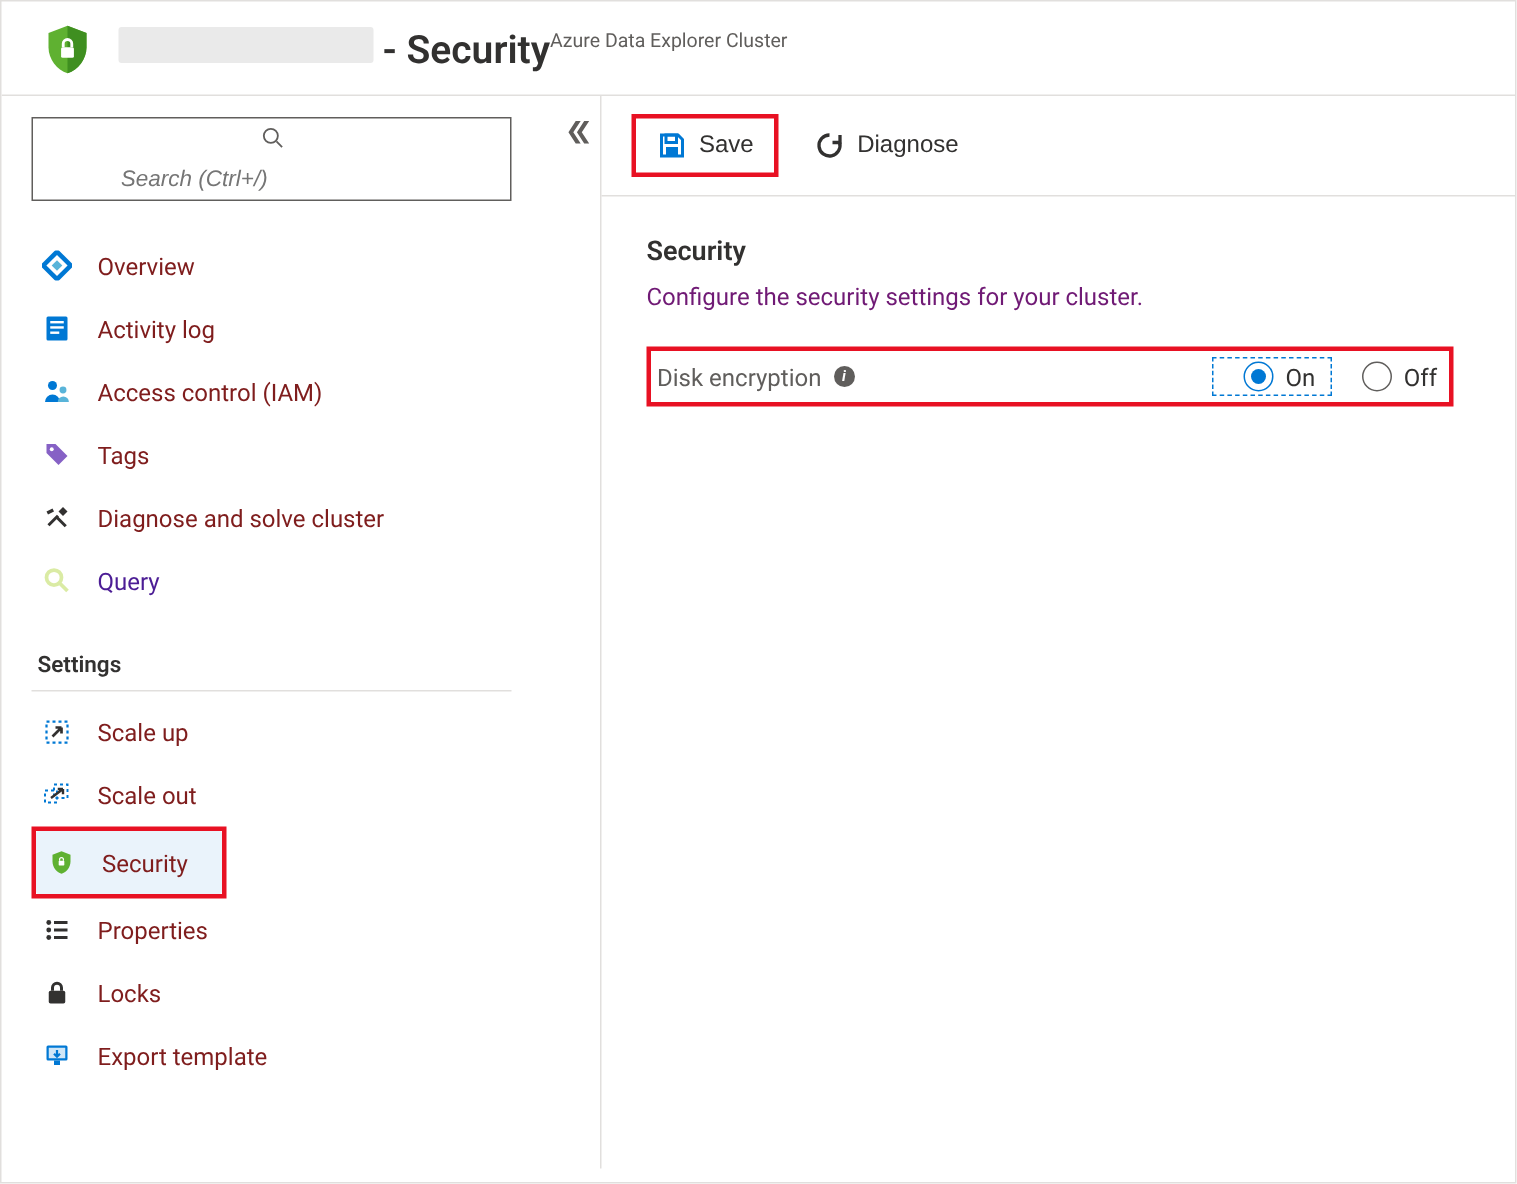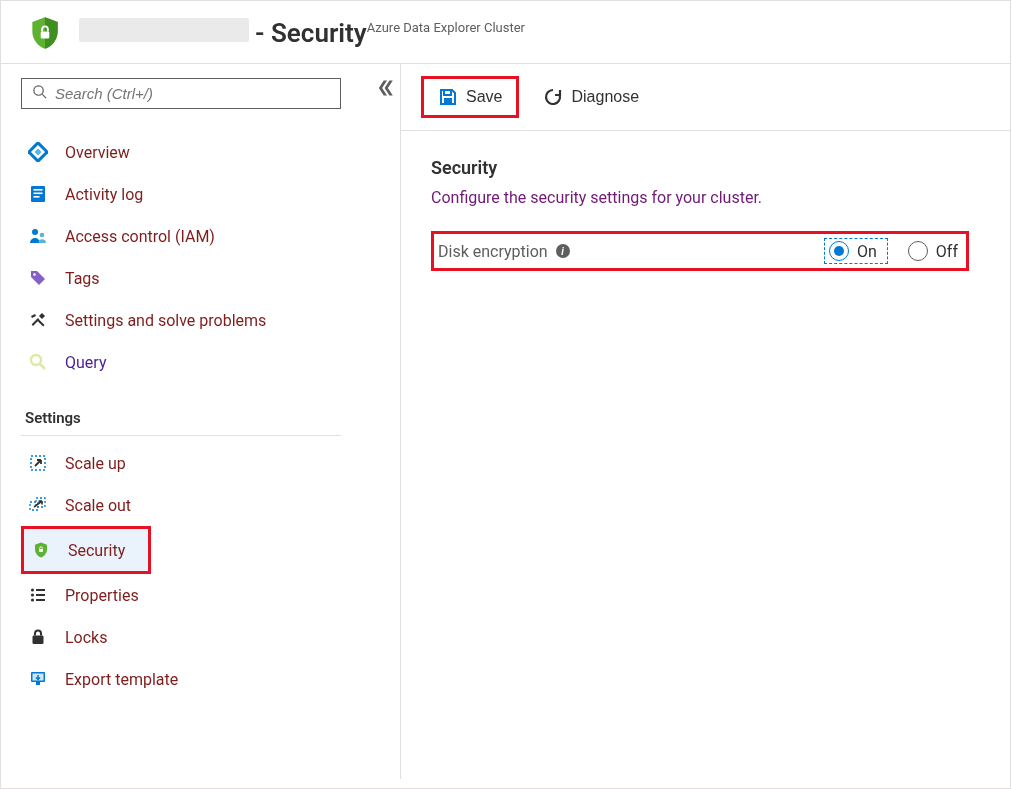--- a/index.html
+++ b/index.html
@@ -52,20 +52,21 @@
     letter-spacing:-7px;
   }
   .search-wrap {
     display:flex;
     align-items:center;
     gap:8px;
     border:1px solid #605e5c;
     padding:5px 10px;
     width:320px;
     margin-bottom:22px;
+    flex-direction:column;
   }
   .search-wrap .icon { color:#605e5c; flex:0 0 auto;}
   .search-wrap input {
     border:none; outline:none; flex:1;
     font-style:italic; font-size:15px; color:#605e5c;
     background:transparent;
   }
   .nav-item {
     display:flex; align-items:center; gap:16px;
     padding:10px 6px;
@@ -131,21 +132,21 @@
   .radio-circle {
     width:20px; height:20px; border-radius:50%;
     border:1px solid #605e5c; display:flex; align-items:center; justify-content:center;
   }
   .radio-opt.selected .radio-circle { border-color:#0078d4;}
   .radio-opt.selected .radio-circle::after {
     content:""; width:10px; height:10px; border-radius:50%; background:#0078d4;
   }
   .radio-opt.selected {
     border:1px dashed #0078d4;
-    padding:2px 10px 2px 4px;
+    padding:2px 10px 2px 20px;
   }
 </style>
 </head>
 <body>
 
 <div class="header">
   <div class="hdr-icon">
     <svg width="38" height="38" viewBox="0 0 24 24">
       <path fill="#5fb131" d="M12 2 L20 5 V11 C20 16 16.5 20.5 12 22 C7.5 20.5 4 16 4 11 V5 Z"></path>
       <path fill="#3f8f20" d="M12 2 L20 5 V11 C20 16 16.5 20.5 12 22 V2 Z"></path>
@@ -219,21 +220,21 @@
     </div>
     <div class="nav-item">
       <span class="icon">
         <svg width="20" height="20" viewBox="0 0 20 20">
             <path d="M14 3 l3 3 -3 3 -3 -3 Z" fill="#323130"></path>
             <rect x="3" y="11" width="9" height="2" transform="rotate(-45 7.5 12)" fill="#323130"></rect>
             <path d="M3 6 l4 -2 1 2 -4 2 Z" fill="#323130"></path>
             <rect x="9" y="12" width="8" height="2" transform="rotate(45 13 13)" fill="#323130"></rect>
           </svg>
       </span>
-      <span class="label">Settings and solve problems</span>
+      <span class="label">Diagnose and solve cluster</span>
     </div>
     <div class="nav-item dim">
       <span class="icon">
         <svg width="20" height="20" viewBox="0 0 20 20" opacity="0.5">
             <circle cx="8" cy="8" r="5" stroke="#b7d84c" stroke-width="2.5" fill="none"></circle>
             <line x1="12" y1="12" x2="17" y2="17" stroke="#b7d84c" stroke-width="2.5"></line>
           </svg>
       </span>
       <span class="label">Query</span>
     </div>

